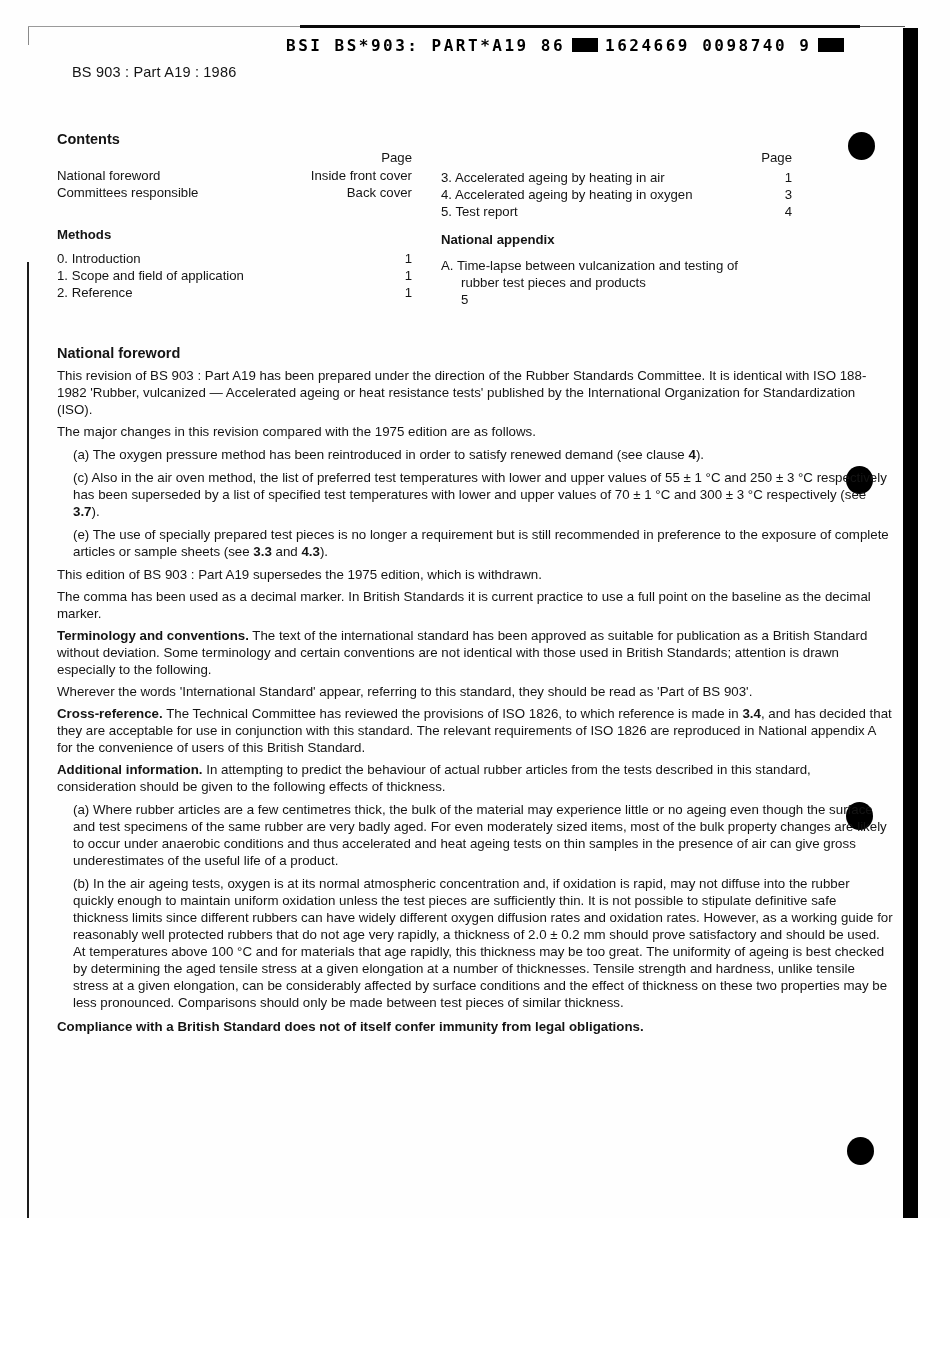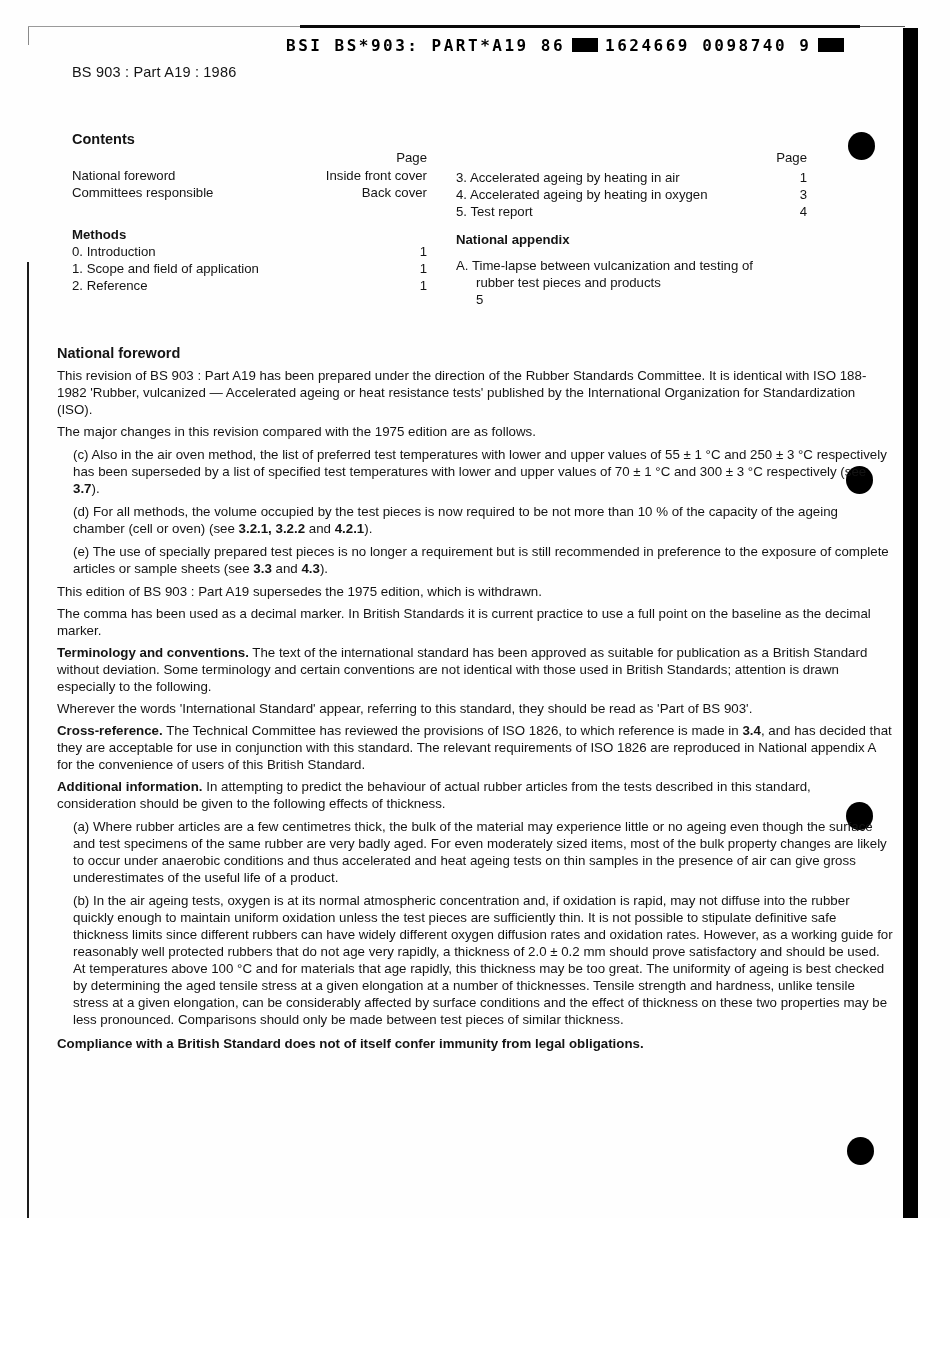--- a/index.html
+++ b/index.html
@@ -27,28 +27,28 @@
   .banner {
     position:absolute; left:286px; top:36px; height:18px;
     display:flex; align-items:center; gap:7px; white-space:nowrap;
     font-family:"DejaVu Sans Mono", monospace; font-weight:bold;
     font-size:16px; letter-spacing:2.5px; color:#000;
   }
   .banner .sq { display:inline-block; width:26px; height:14px; background:#000; }
   .doc-ref { position:absolute; left:72px; top:64px; font-size:14.5px; letter-spacing:0.2px; }
 
   
-  .contents { position:absolute; left:72px; top:131px; width:740px; font-size:13.2px; line-height:17px; }
+  .contents { position:absolute; left:57px; top:131px; width:740px; font-size:13.2px; line-height:17px; }
   .contents-title { font-weight:bold; font-size:14.5px; }
   .toc-col-left  { position:absolute; left:0px;   top:18px; width:355px; }
   .toc-col-right { position:absolute; left:384px; top:18px; width:351px; }
   .page-label { text-align:right; margin-bottom:1px; }
   .toc-row { display:flex; justify-content:space-between; }
   .toc-row .toc-label { padding-right:8px; }
-  .toc-heading { font-weight:bold; margin-top:25px; margin-bottom:0; }
+  .toc-heading { font-weight:bold; margin-top:25px; margin-bottom:7px; }
   .toc-col-right .toc-heading { margin-top:11px; margin-bottom:9px; }
   .toc-col-right .first-rows { margin-top:3px; }
   .appendix-line2 { display:flex; justify-content:space-between; padding-left:20px;flex-direction:column; }
 
   
   .foreword { position:absolute; left:57px; top:345px; width:836px; font-size:13.3px; line-height:17px; }
   .fw-title { font-weight:bold; font-size:14.5px; margin:0 0 4px 0; }
   .fw-block { margin:5px 0; }
   .fw-block.li { margin-left:16px; margin-top:6px; margin-bottom:6px; }
   .fw-block.note { font-size:11.6px; line-height:15px; margin-top:4px; margin-bottom:4px; }
@@ -139,22 +139,22 @@
         </div>
       </div>
     </div>
   </div>
 
   <div class="foreword">
     <div class="fw-title">National foreword</div>
     <div id="fw-body">
         <div class="fw-block p"><span>This revision of BS 903 : Part A19 has been prepared under the direction of the Rubber Standards Committee. It is identical with ISO 188-1982 'Rubber, vulcanized — Accelerated ageing or heat resistance tests' published by the International Organization for Standardization (ISO).</span></div>
         <div class="fw-block p"><span>The major changes in this revision compared with the 1975 edition are as follows.</span></div>
+        <div class="fw-block li"><span>(a) The oxygen pressure method has been reintroduced in order to satisfy renewed demand (see clause </span><span class="b">4</span><span>).</span></div>
         <div class="fw-block li"><span>(c) Also in the air oven method, the list of preferred test temperatures with lower and upper values of 55 ± 1 °C and 250 ± 3 °C respectively has been superseded by a list of specified test temperatures with lower and upper values of 70 ± 1 °C and 300 ± 3 °C respectively (see </span><span class="b">3.7</span><span>).</span></div>
-        <div class="fw-block li"><span>(d) For all methods, the volume occupied by the test pieces is now required to be not more than 10 % of the capacity of the ageing chamber (cell or oven) (see </span><span class="b">3.2.1, 3.2.2</span><span> and </span><span class="b">4.2.1</span><span>).</span></div>
         <div class="fw-block li"><span>(e) The use of specially prepared test pieces is no longer a requirement but is still recommended in preference to the exposure of complete articles or sample sheets (see </span><span class="b">3.3</span><span> and </span><span class="b">4.3</span><span>).</span></div>
         <div class="fw-block p"><span>This edition of BS 903 : Part A19 supersedes the 1975 edition, which is withdrawn.</span></div>
         <div class="fw-block p"><span>The comma has been used as a decimal marker. In British Standards it is current practice to use a full point on the baseline as the decimal marker.</span></div>
         <div class="fw-block p"><span class="b">Terminology and conventions.</span><span> The text of the international standard has been approved as suitable for publication as a British Standard without deviation. Some terminology and certain conventions are not identical with those used in British Standards; attention is drawn especially to the following.</span></div>
         <div class="fw-block p"><span>Wherever the words 'International Standard' appear, referring to this standard, they should be read as 'Part of BS 903'.</span></div>
         <div class="fw-block p"><span class="b">Cross-reference.</span><span> The Technical Committee has reviewed the provisions of ISO 1826, to which reference is made in </span><span class="b">3.4</span><span>, and has decided that they are acceptable for use in conjunction with this standard. The relevant requirements of ISO 1826 are reproduced in National appendix A for the convenience of users of this British Standard.</span></div>
         <div class="fw-block p"><span class="b">Additional information.</span><span> In attempting to predict the behaviour of actual rubber articles from the tests described in this standard, consideration should be given to the following effects of thickness.</span></div>
         <div class="fw-block li"><span>(a) Where rubber articles are a few centimetres thick, the bulk of the material may experience little or no ageing even though the surface and test specimens of the same rubber are very badly aged. For even moderately sized items, most of the bulk property changes are likely to occur under anaerobic conditions and thus accelerated and heat ageing tests on thin samples in the presence of air can give gross underestimates of the useful life of a product.</span></div>
         <div class="fw-block li"><span>(b) In the air ageing tests, oxygen is at its normal atmospheric concentration and, if oxidation is rapid, may not diffuse into the rubber quickly enough to maintain uniform oxidation unless the test pieces are sufficiently thin. It is not possible to stipulate definitive safe thickness limits since different rubbers can have widely different oxygen diffusion rates and oxidation rates. However, as a working guide for reasonably well protected rubbers that do not age very rapidly, a thickness of 2.0 ± 0.2 mm should prove satisfactory and should be used. At temperatures above 100 °C and for materials that age rapidly, this thickness may be too great. The uniformity of ageing is best checked by determining the aged tensile stress at a given elongation at a number of thicknesses. Tensile strength and hardness, unlike tensile stress at a given elongation, can be considerably affected by surface conditions and the effect of thickness on these two properties may be less pronounced. Comparisons should only be made between test pieces of similar thickness.</span></div>
         <div class="fw-block bold-p"><span class="b">Compliance with a British Standard does not of itself confer immunity from legal obligations.</span></div>

